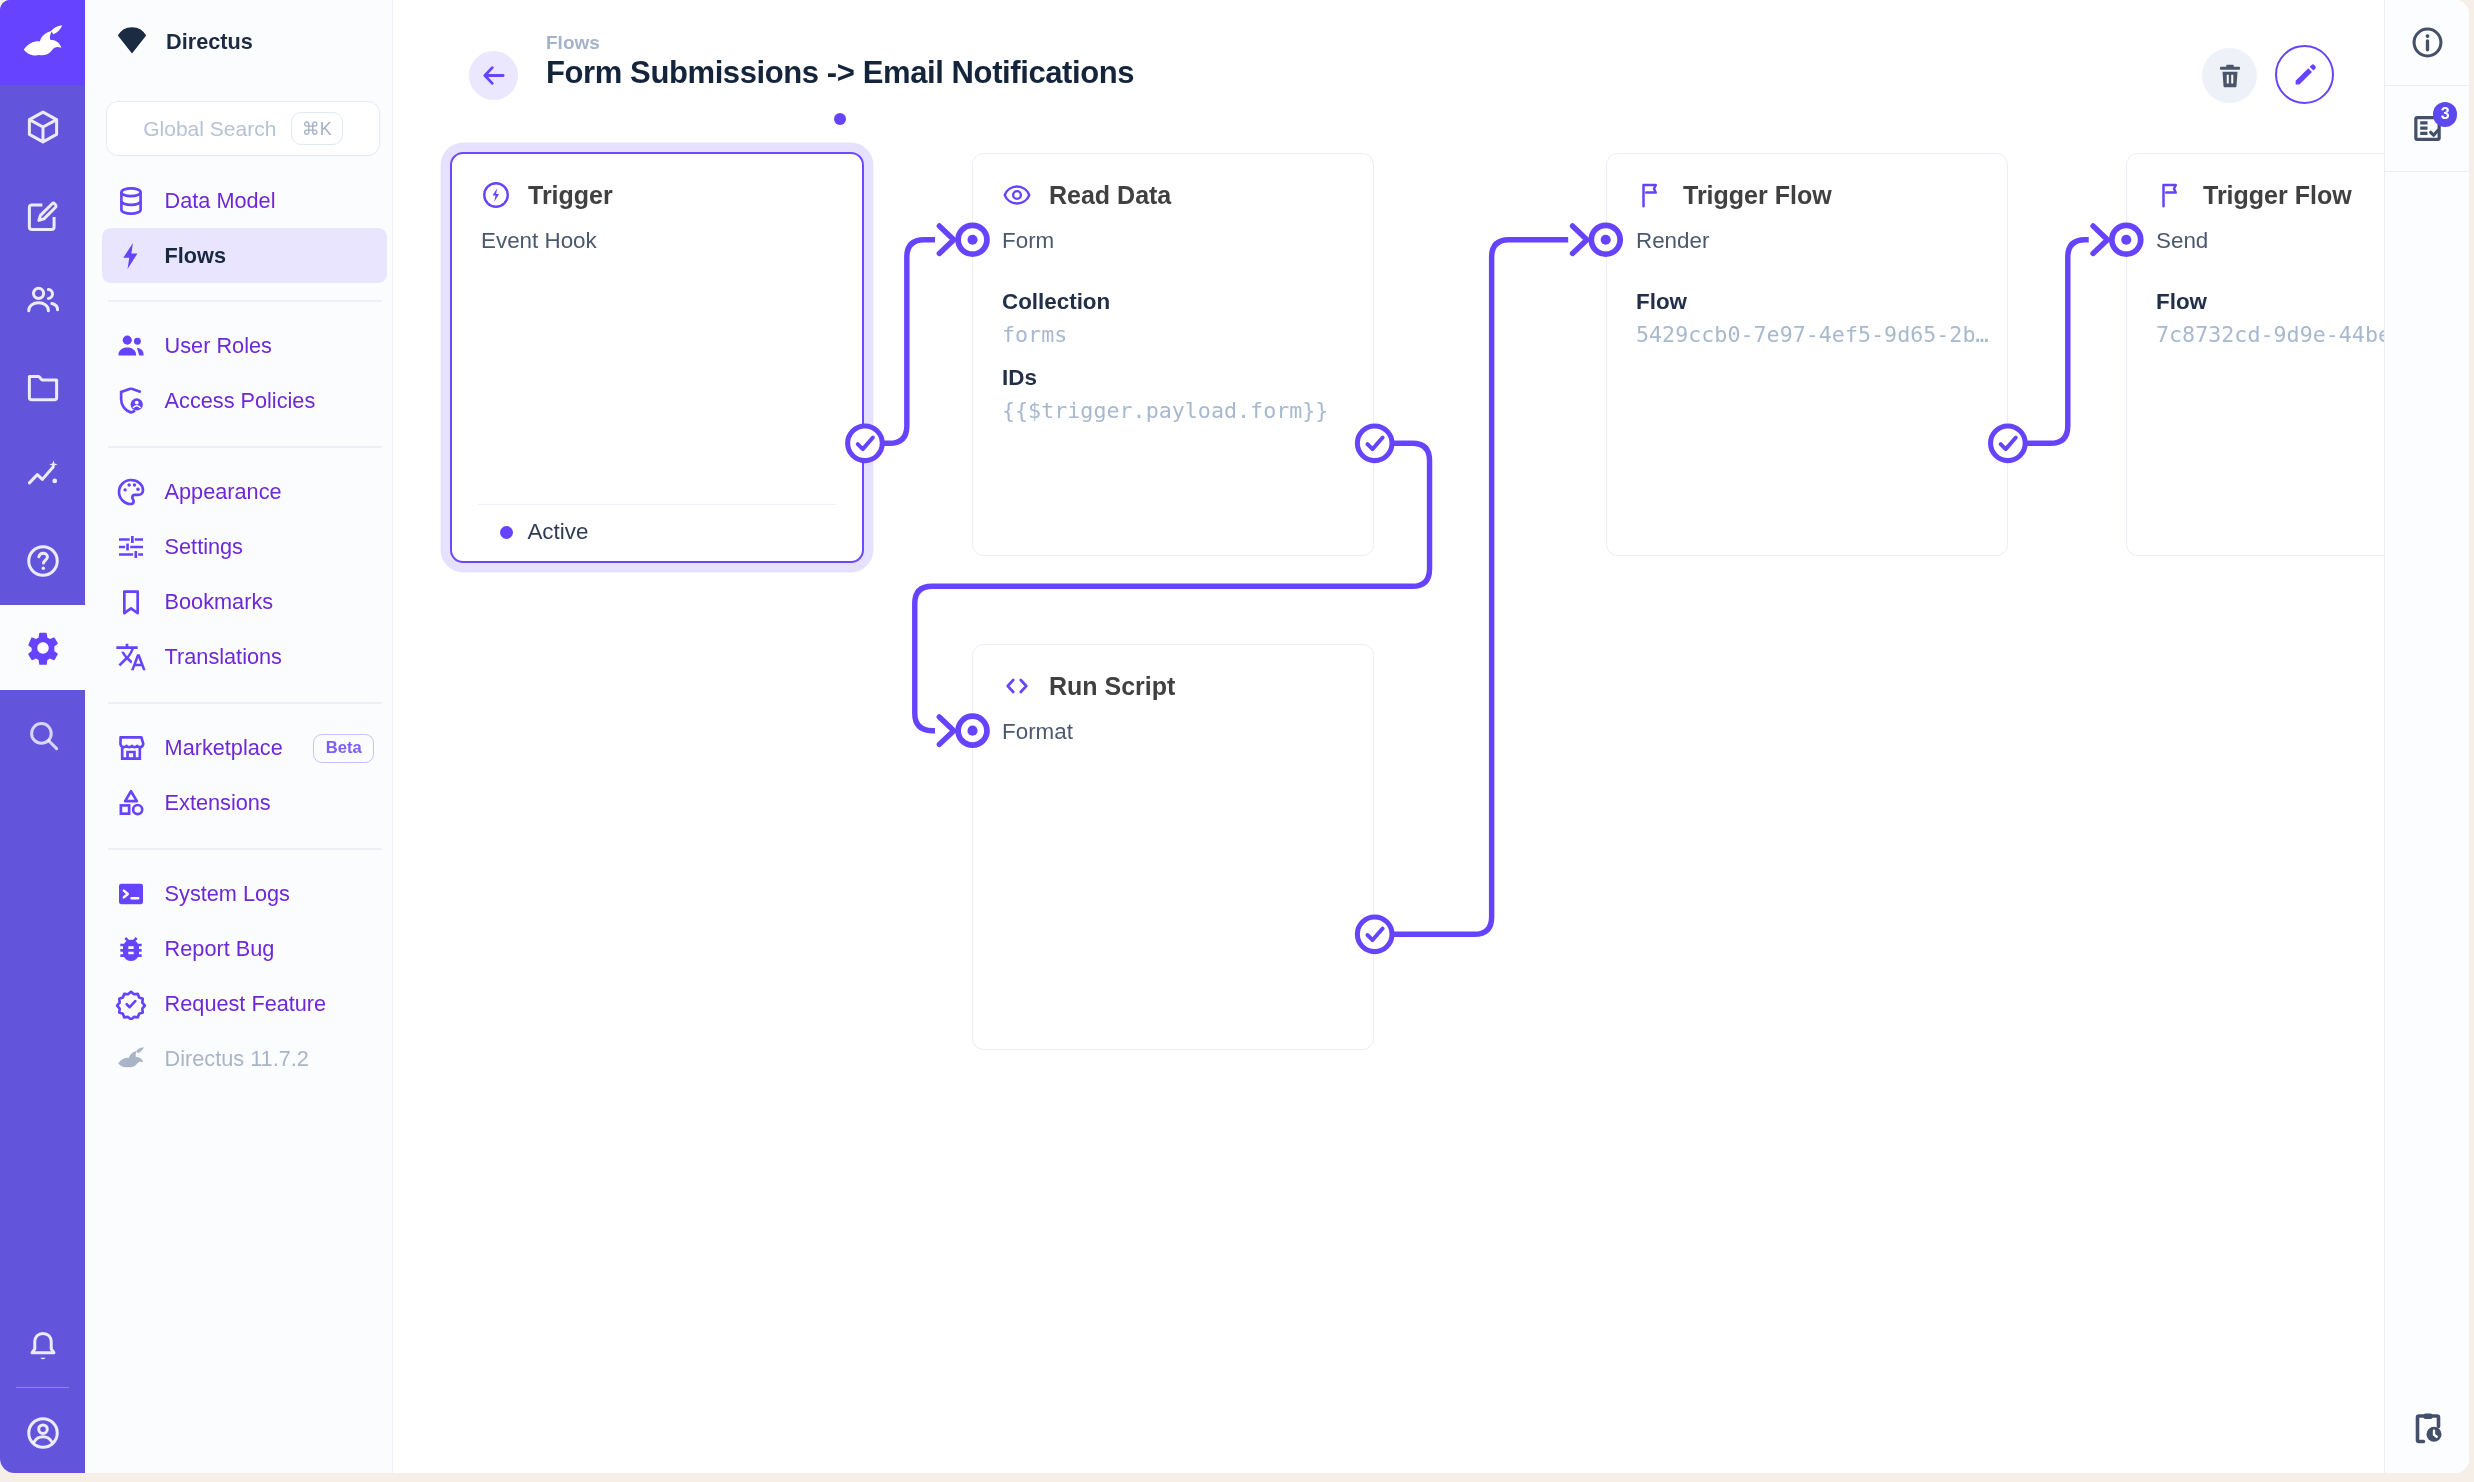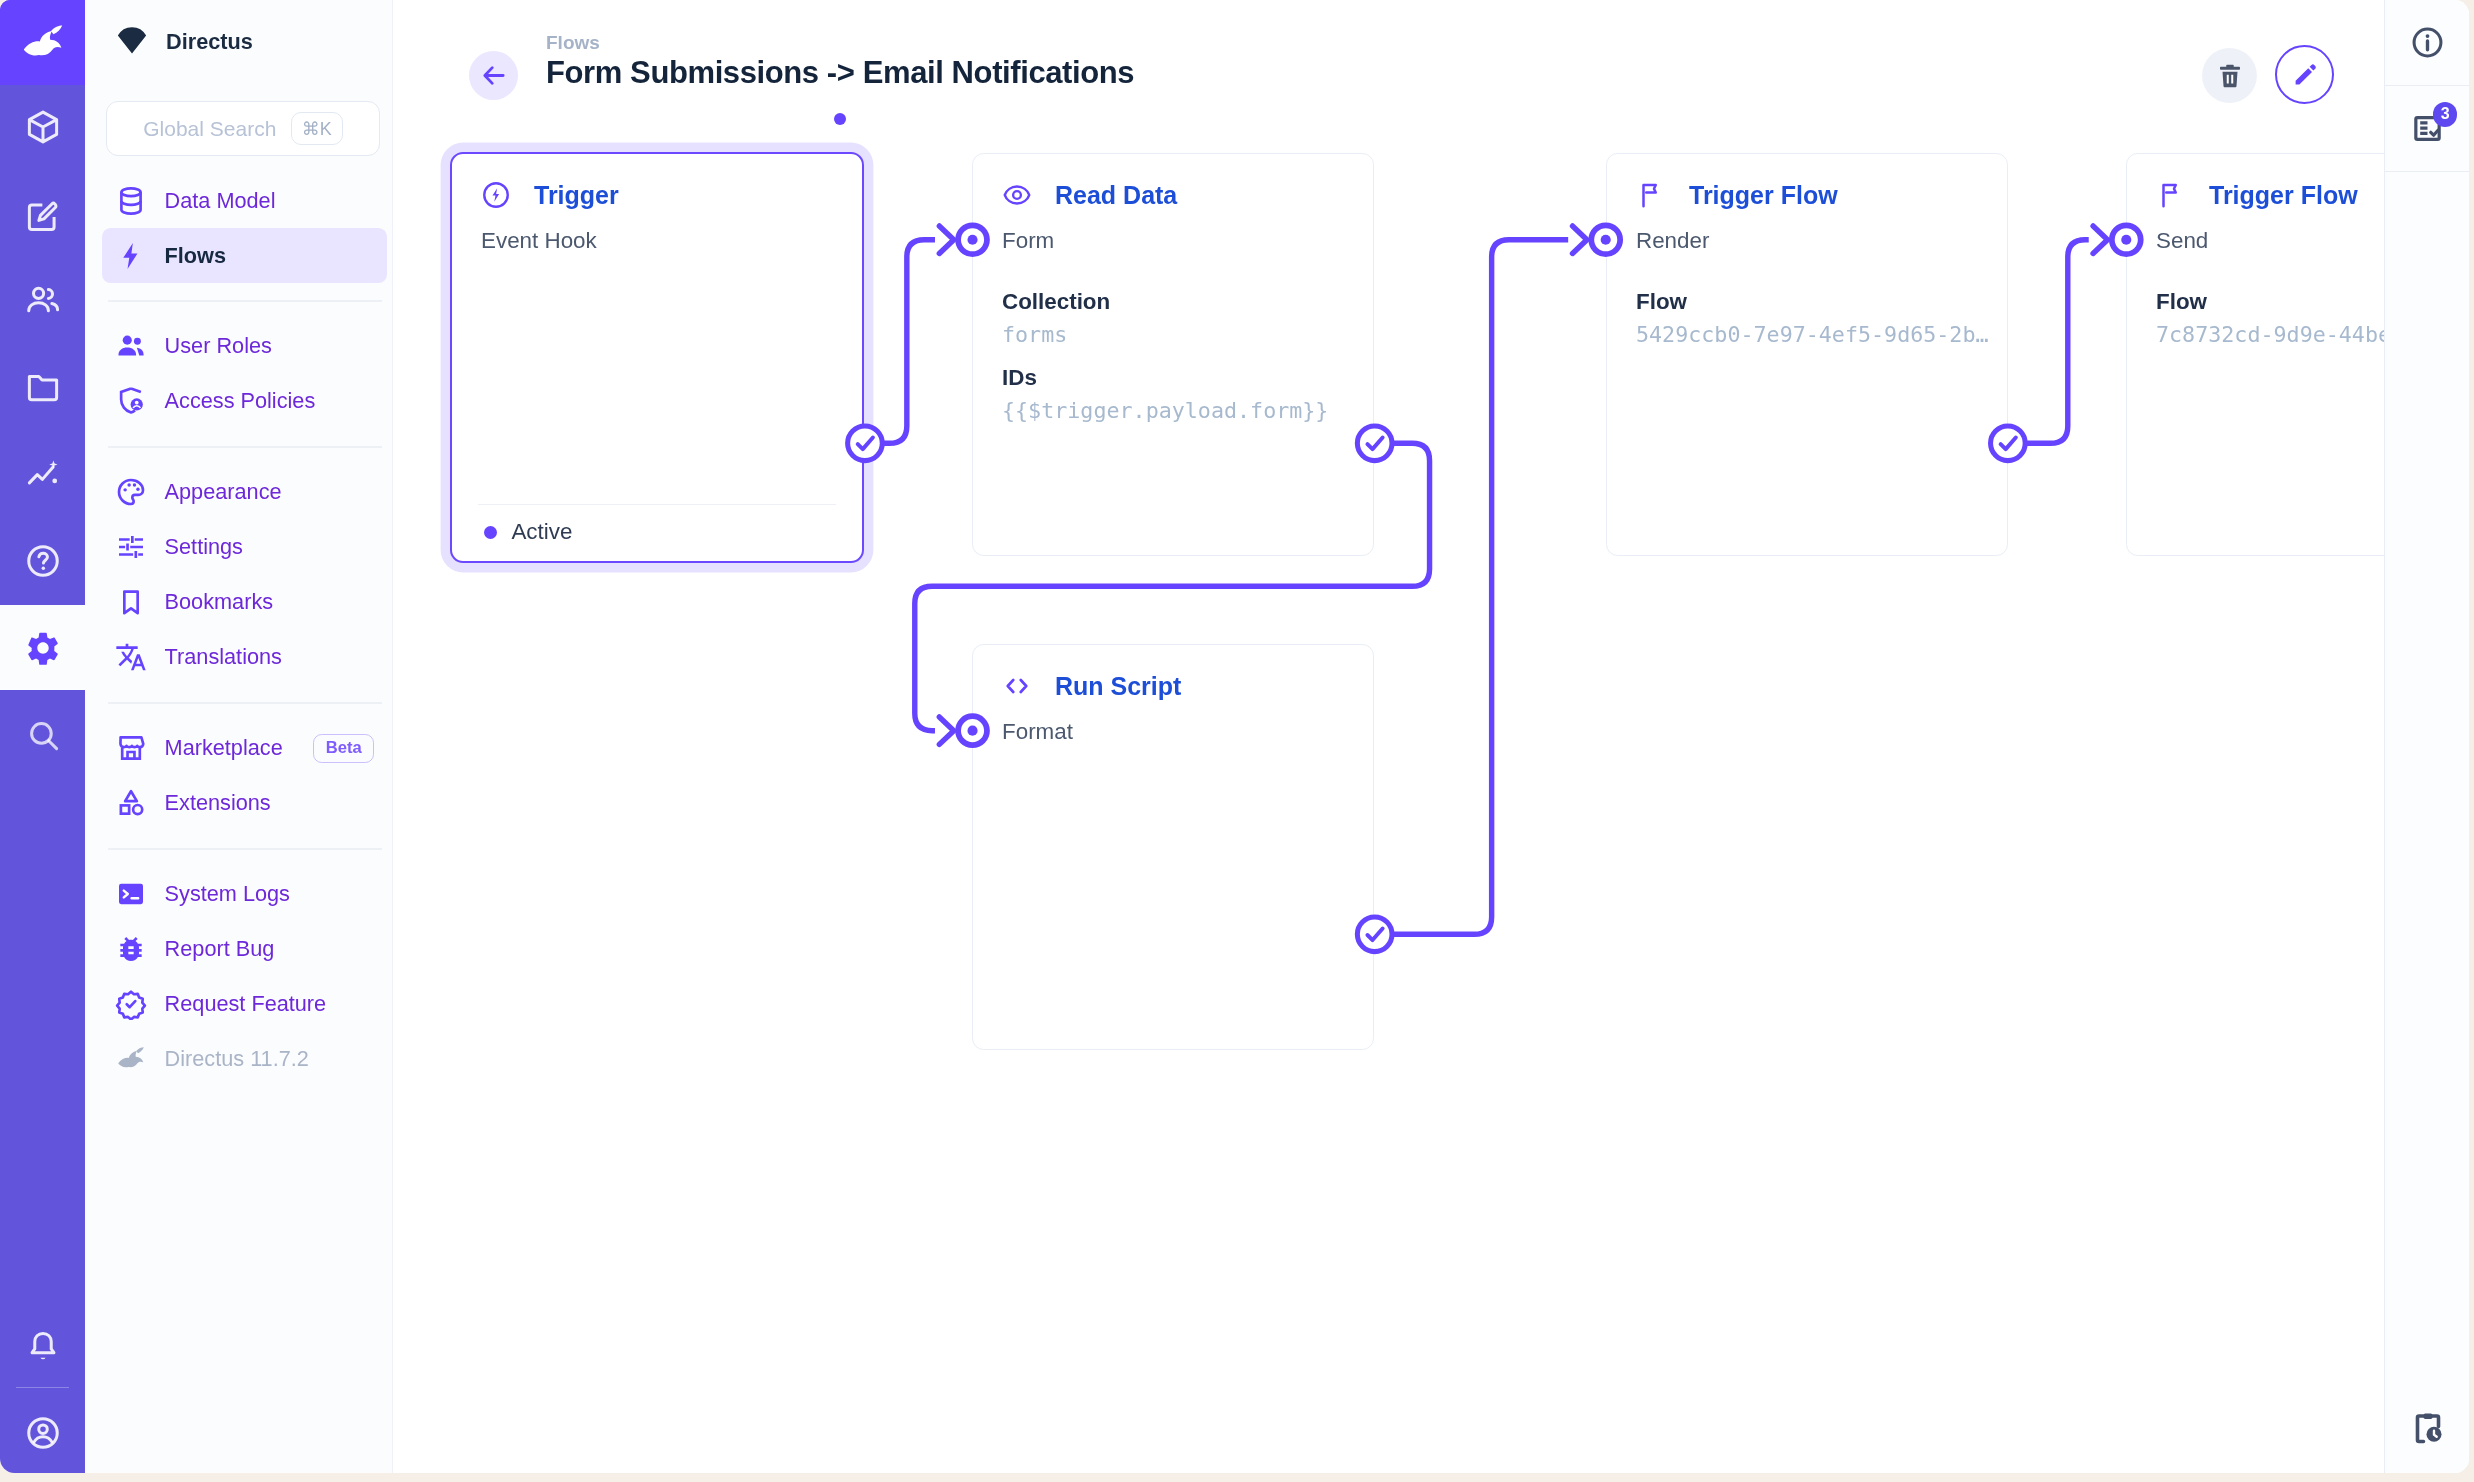--- a/index.html
+++ b/index.html
@@ -93,33 +93,33 @@
   
   .panel {
     position:absolute; background:#fff; border:1.4px solid #e9eef6;
     border-radius:11.6px; z-index:1; cursor:pointer;
   }
   .panel.selected {
     border:2.9px solid #6c49ff; border-radius:13px;
     box-shadow:0 0 0 9.4px rgba(102,68,255,0.16);
   }
   .p-head {
-    position:absolute; top:26px; left:29px; display:flex; align-items:center; gap:23px;
-    color:#1d4ed8; font-size:25px; font-weight:700;
+    position:absolute; top:26px; left:29px; display:flex; align-items:center; gap:17px;
+    color:#404040; font-size:25px; font-weight:700;
   }
   .p-head svg { width:30px; height:30px; }
   .p-input { position:absolute; top:71px; left:29px; height:32px; display:flex; align-items:center;
     font-size:22.4px; color:#4b586e; }
   .p-fields { position:absolute; left:29px; right:14.4px; overflow:hidden; }
   .p-fields.std { top:131px; } .p-fields.tight { top:105px; }
   .f-label { font-size:22.4px; font-weight:700; color:#212f49; line-height:33px; white-space:nowrap; }
   .f-value { font-family:"DejaVu Sans Mono", monospace; font-size:21.7px; color:#a7b9ce; line-height:33px; white-space:nowrap; }
   .f-group { margin-bottom:10px; }
   .p-divider { position:absolute; left:26px; right:26px; top:350px; border-top:1.4px solid #edf1f7; }
-  .p-status { position:absolute; top:365px; left:32px; display:flex; align-items:center; gap:14.4px; }
+  .p-status { position:absolute; top:365px; left:48px; display:flex; align-items:center; gap:14.4px; }
   .p-status .dot { width:13px; height:13px; border-radius:50%; background:#6644ff; }
   .p-status .txt { font-size:22.4px; color:#2e3b52; }
   .wires { position:absolute; left:0; top:0; width:2475px; height:1483px; z-index:2; pointer-events:none; }
   
   .rsidebar {
     position:absolute; left:2384px; top:0; width:85px; height:1473px;
     background:#fcfdff; border-left:1.4px solid #eaeef4; z-index:3;
   }
   .rs-section {
     height:86px; border-bottom:1.4px solid #eaeef4; display:flex;

